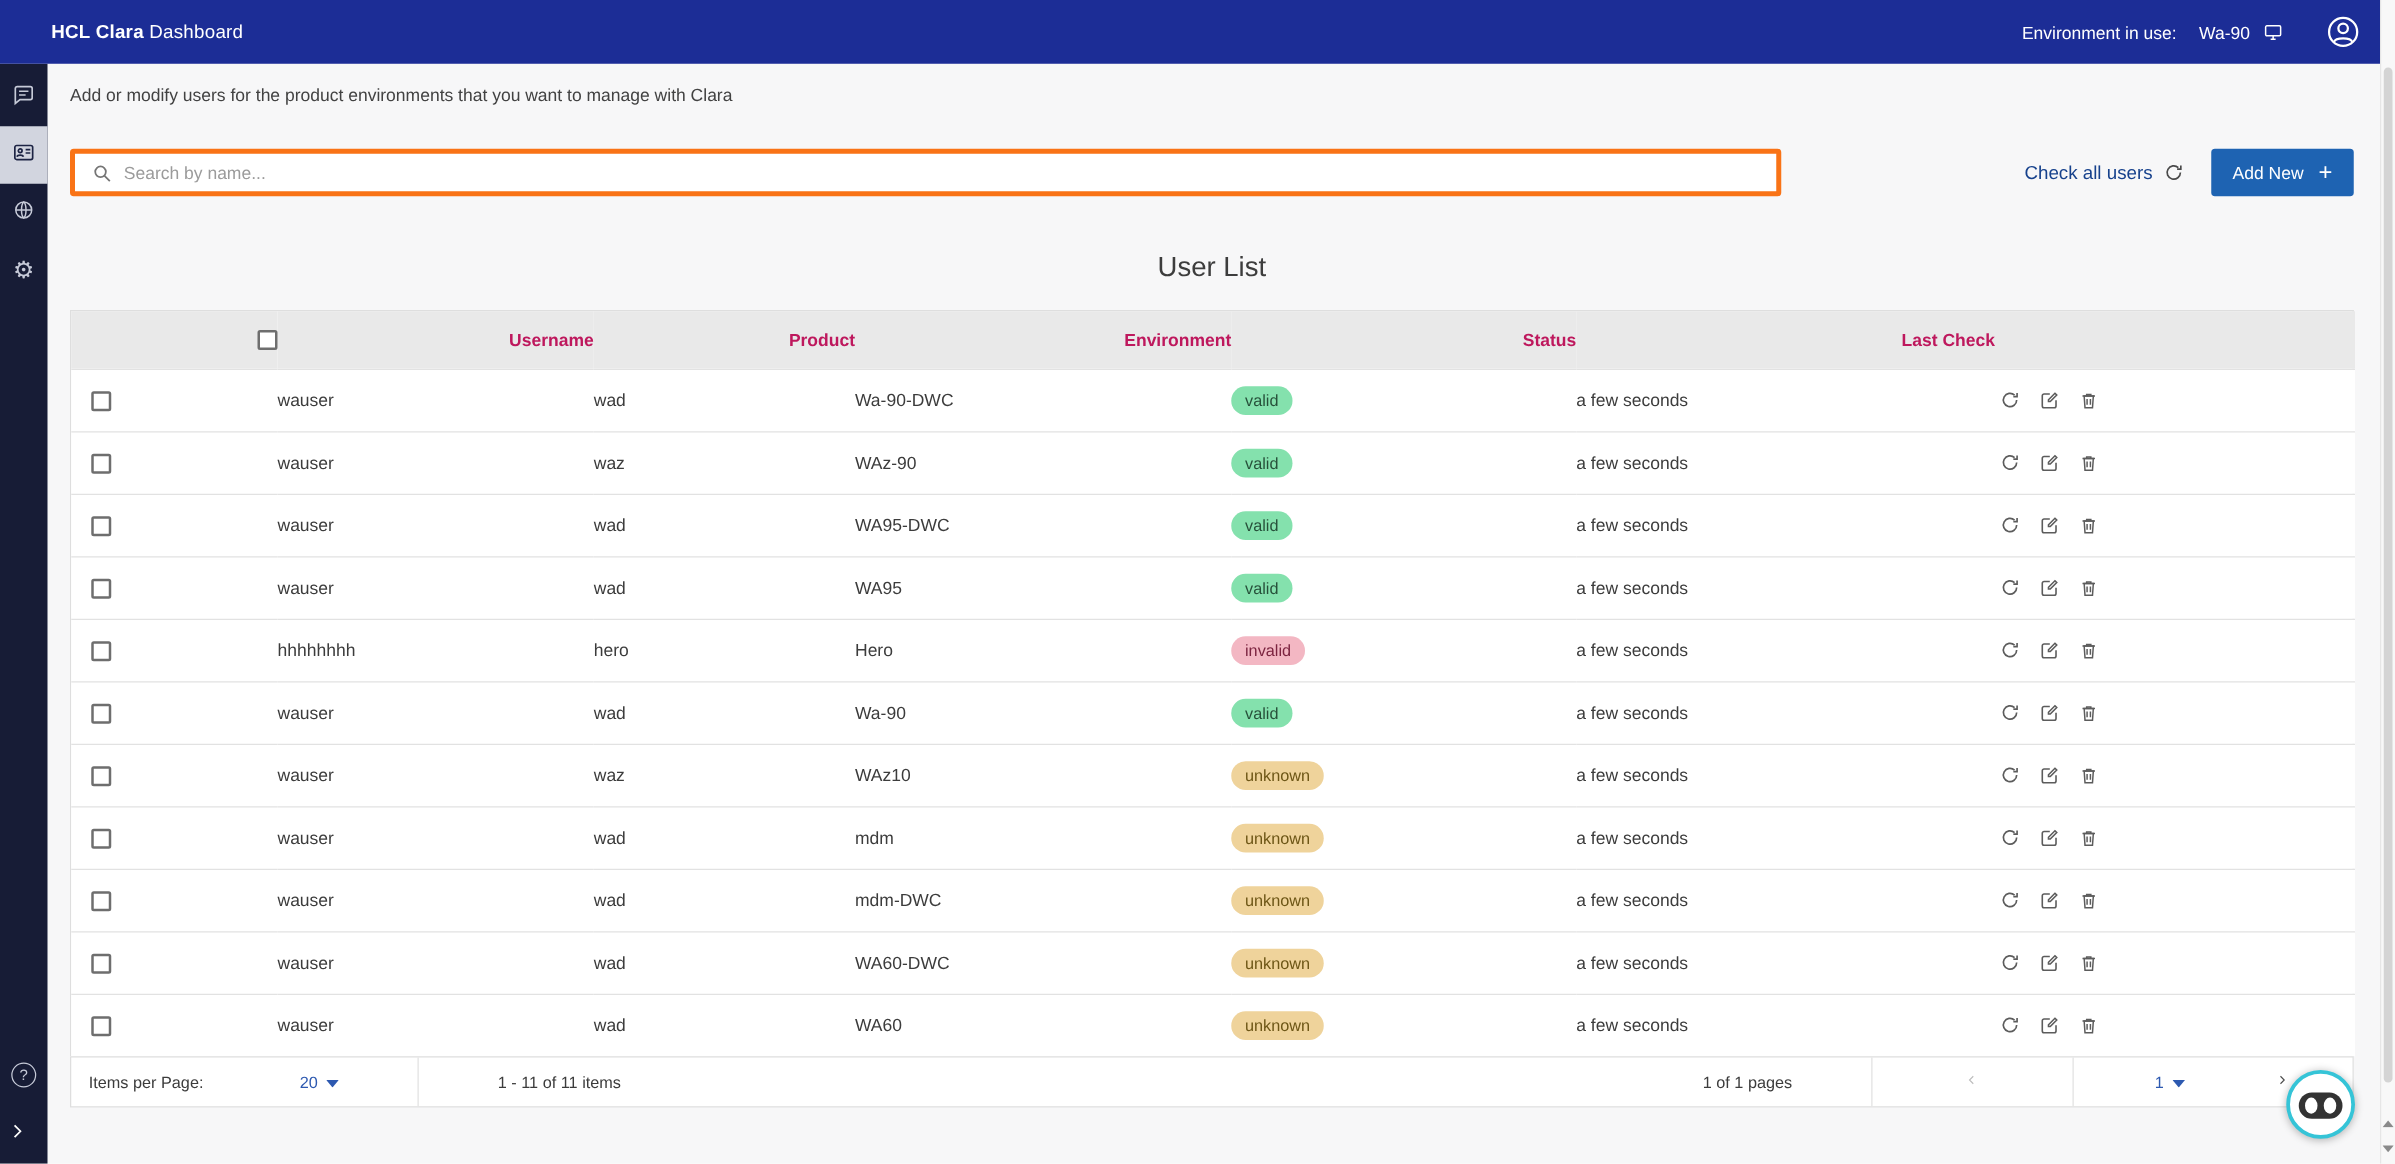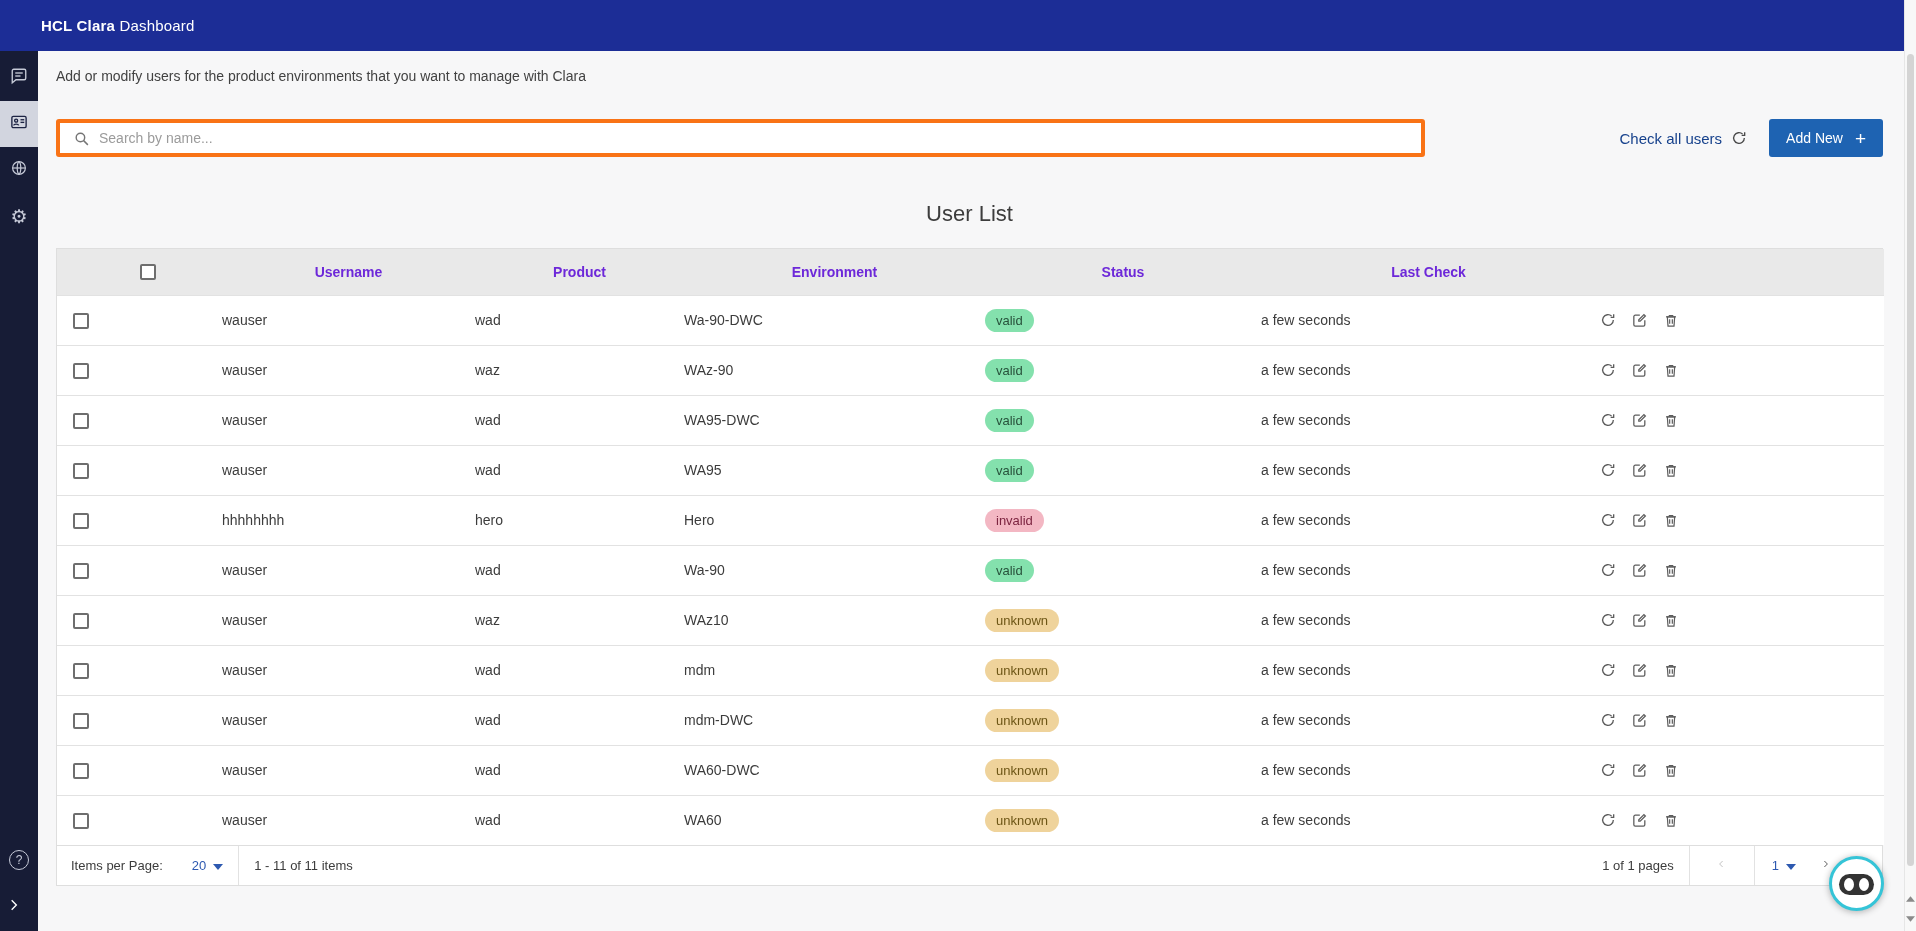--- a/index.html
+++ b/index.html
@@ -39,34 +39,34 @@
   .check-refresh { margin-left: 9px; color: #4a4a4a; display: flex; cursor: pointer; }
   .add-new-btn { margin-left: 22px; height: 38px; background: #1e63b2; border: none; border-radius: 3px; color: #fff; font-size: 14px; padding: 16px 17px; display: flex; align-items: center; cursor: pointer; font-family: "Liberation Sans", sans-serif; }
   .add-new-btn .plus { font-size: 19px; margin-left: 12px; font-weight: 400; line-height: 1; }
 
   .section-title { margin-top: 44px; font-size: 22px; font-weight: 400; color: #3d3d3d; line-height: 26px; text-align: center; }
 
   
   .table-wrap { margin-top: 21px; background: #fff; border: 1px solid #dedede; border-bottom: none; }
   table { border-collapse: collapse; width: 100%; table-layout: fixed; }
   thead tr { background: #e9e9e9; height: 46px; }
-  thead th { text-align: center; font-size: 14px; font-weight: 700; color: #6d28d9; margin-left: 24px; }
+  thead th { text-align: right; font-size: 14px; font-weight: 700; color: #be185d; margin-left: 24px; }
   tbody tr { height: 50px; border-top: 1px solid #e2e2e2; background: #fff; }
   td { font-size: 14px; color: #3c3c3c; }
   .col-check { padding-left: 16px; }
   .checkbox { width: 16px; height: 16px; border: 2px solid #6e6e6e; border-radius: 2px; display: inline-block; background: #fff; cursor: pointer; vertical-align: middle; }
   .badge { display: inline-block; padding: 4px 11px; border-radius: 12px; font-size: 13px; }
   .badge-valid { background: #84e1ad; color: #27503a; }
   .badge-invalid { background: #f3b7c3; color: #7c2440; }
   .badge-unknown { background: #efd39b; color: #6d5616; }
   .actions { display: flex; align-items: center; gap: 15px; padding-left: 4px; }
   .action-btn { color: #5c5c5c; display: flex; cursor: pointer; }
 
   
-  .footer-bar { height: 41px; background: #fff; border: 1px solid #dedede; display: flex; align-items: center; font-size: 13px; color: #3c3c3c; padding-left: 14px; }
+  .footer-bar { height: 41px; background: #fff; border: 1px solid #dedede; display: flex; align-items: center; font-size: 13px; color: #3c3c3c; padding-left: 14px; gap: 48px; }
   .fp-select { display: inline-flex; align-items: center; gap: 7px; color: #2d59b0; cursor: pointer; margin-left: 29px; font-size: 13px; }
   .v-div { width: 1px; align-self: stretch; background: #e2e2e2; margin: 0 15px; }
   .flex-spacer { flex: 1; }
   .page-nav { width: 34px; display: flex; align-items: center; justify-content: center; cursor: pointer; color: #4a4a4a; }
   .page-nav.disabled { color: #bcbcbc; cursor: default; }
   .page-select { margin: 0 12px 0 2px; }
   .next-nav { margin-right: 40px; }
 
   
   .robot { position: absolute; right: 32px; bottom: 20px; width: 55px; height: 55px; border-radius: 50%; background: #fff; border: 3px solid #35c4d7; box-shadow: 0 1px 7px rgba(0,0,0,.3); z-index: 50; display: flex; align-items: center; justify-content: center; cursor: pointer; }
@@ -80,20 +80,38 @@
   .sb-btn { position: absolute; left: 0; width: 11px; height: 16px; display: flex; align-items: center; justify-content: center; cursor: pointer; }
   .sb-up { bottom: 24px; } .sb-down { bottom: 4px; }
 </style>
 </head>
 <body>
 
 <div class="topbar">
   <div class="brand">
     <span class="bold">HCL Clara</span>
     <span>Dashboard</span>
+  </div>
+  <div class="topbar-right">
+    <span>Environment in use:</span>
+    <span class="env-value">Wa-90</span>
+    <span class="monitor-wrap">
+      <svg width="17" height="16" viewBox="0 0 24 24" fill="none" stroke="currentColor" stroke-width="1.8">
+          <rect x="3" y="4" width="18" height="12" rx="1.5"></rect>
+          <line x1="9" y1="20" x2="15" y2="20"></line>
+          <line x1="12" y1="16" x2="12" y2="20"></line>
+        </svg>
+    </span>
+    <span class="avatar-wrap">
+      <svg width="27" height="27" viewBox="0 0 24 24" fill="none" stroke="currentColor" stroke-width="1.6">
+          <circle cx="12" cy="12" r="10"></circle>
+          <circle cx="12" cy="9.5" r="3.4"></circle>
+          <path d="M5.5 19.2c1.2-3.4 11.8-3.4 13 0"></path>
+        </svg>
+    </span>
   </div>
 </div>
 
 <div class="sidebar">
   <div class="side-item">
     <span>
       <svg width="18" height="18" viewBox="0 0 24 24" fill="none" stroke="currentColor" stroke-width="1.8">
           <path d="M21 15a2 2 0 0 1-2 2H8l-5 4V5a2 2 0 0 1 2-2h14a2 2 0 0 1 2 2z"></path>
           <line x1="7" y1="8" x2="17" y2="8"></line>
           <line x1="7" y1="12" x2="14" y2="12"></line>

